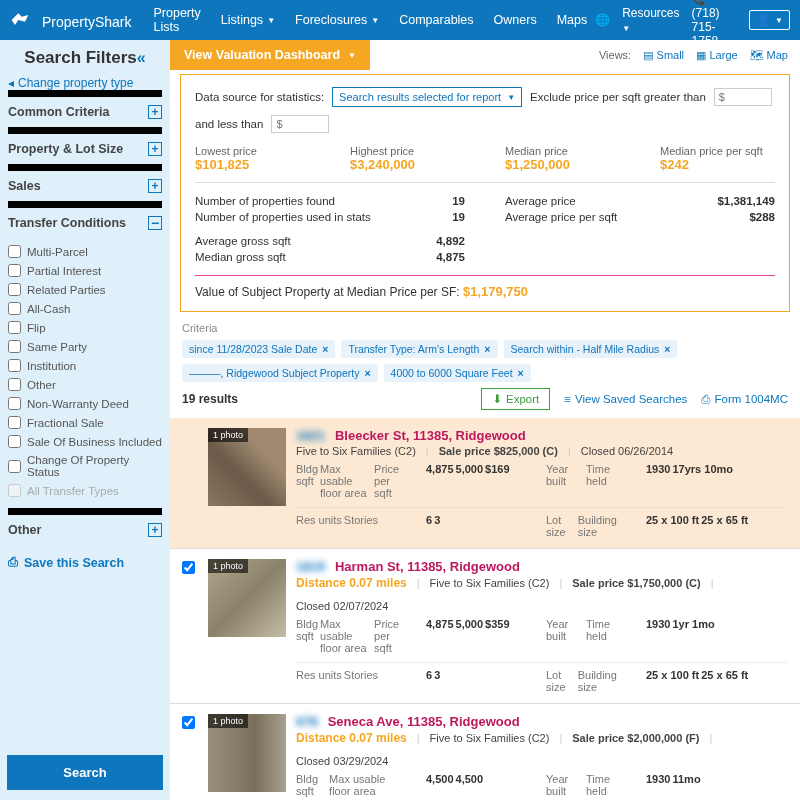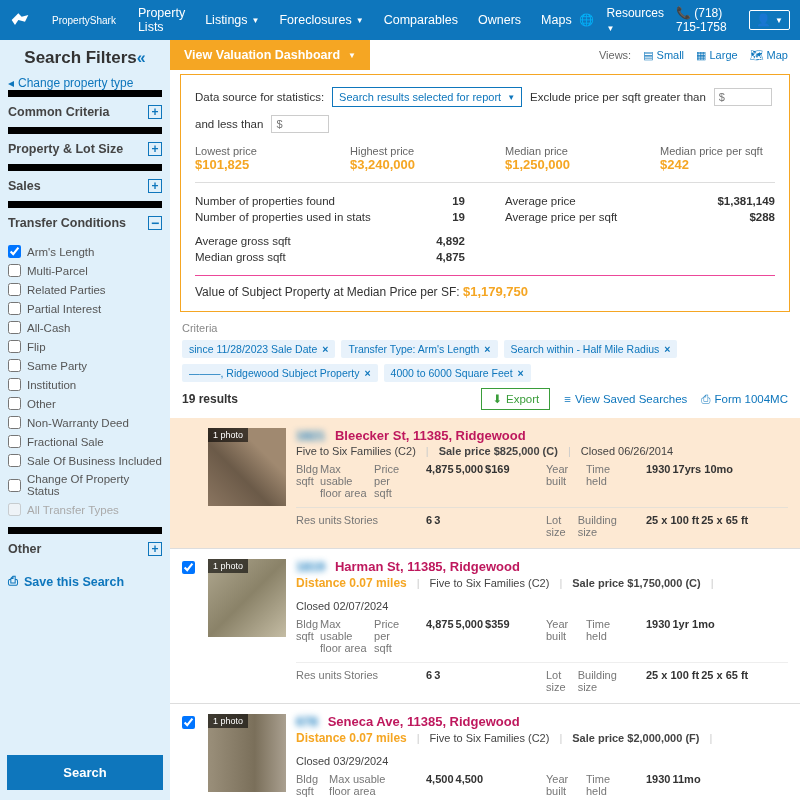--- a/index.html
+++ b/index.html
@@ -1,18 +1,18 @@
 <!DOCTYPE html>
 <html><head>
 <meta charset="utf-8">
 <style>
 *{box-sizing:border-box;margin:0;padding:0;font-family:"Segoe UI",Arial,sans-serif}
 body{background:#fff;font-size:12px;color:#333}
 .topnav{background:#0e76bc;color:#fff;height:40px;display:flex;align-items:center;padding:0 10px}
-.logo{display:flex;align-items:center;gap:22px;font-size:10px;margin-right:14px}
+.logo{display:flex;align-items:flex-end;gap:12px;font-size:14px;margin-right:14px}
 .logo svg{width:20px;height:20px}
 .nav-items{display:flex;gap:4px}
 .nav-item{padding:10px 8px;font-size:12.5px;cursor:pointer;display:flex;align-items:center;gap:4px}
 .nav-item.active{border-bottom:3px solid #fff;padding-bottom:7px}
 .nav-right{margin-left:auto;display:flex;align-items:center;gap:12px;font-size:12px}
 .caret{font-size:8px}
 .user-box{border:1px solid #fff;padding:2px 6px;display:flex;align-items:center;gap:4px;border-radius:2px}
 .main{display:flex;height:calc(100vh - 40px)}
 .sidebar{width:170px;background:#e0f0fa;padding:8px;overflow-y:auto}
 .sidebar h2{font-size:17px;font-weight:600;color:#333;margin-bottom:8px;display:flex;justify-content:center;align-items:center}
@@ -140,34 +140,30 @@
     <div class="filter-sec">
         <span>Sales</span>
         <span class="plusbox">+</span>
       </div>
     <div class="filter-sec">
         <span>Transfer Conditions</span>
         <span class="minusbox">−</span>
       </div>
     <div class="checklist" id="transfer-list">
         <label class="check-item">
-          <input type="checkbox" checked="" style="">
-          <span>Arm's Length</span>
-        </label>
-        <label class="check-item">
           <input type="checkbox" style="">
           <span>Multi-Parcel</span>
         </label>
         <label class="check-item">
           <input type="checkbox" style="">
+          <span>Partial Interest</span>
+        </label>
+        <label class="check-item">
+          <input type="checkbox" style="">
           <span>Related Parties</span>
-        </label>
-        <label class="check-item">
-          <input type="checkbox" style="">
-          <span>Partial Interest</span>
         </label>
         <label class="check-item">
           <input type="checkbox" style="">
           <span>All-Cash</span>
         </label>
         <label class="check-item">
           <input type="checkbox" style="">
           <span>Flip</span>
         </label>
         <label class="check-item">

